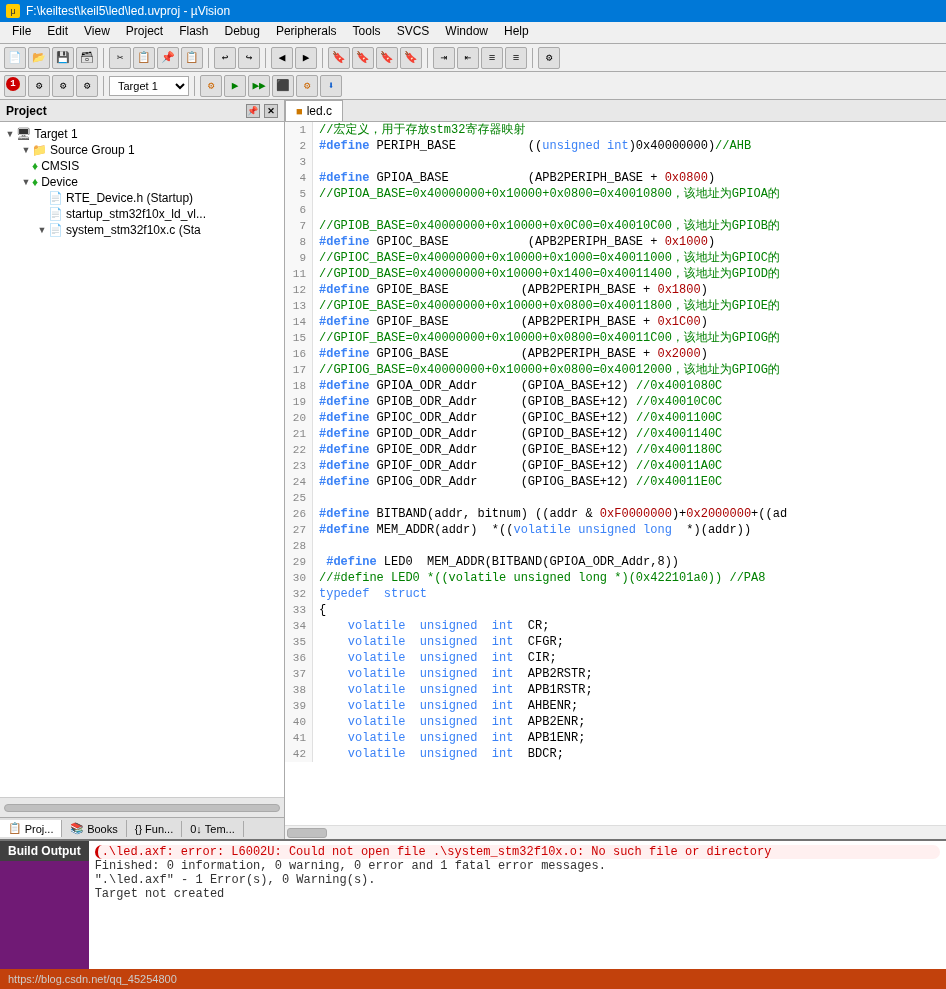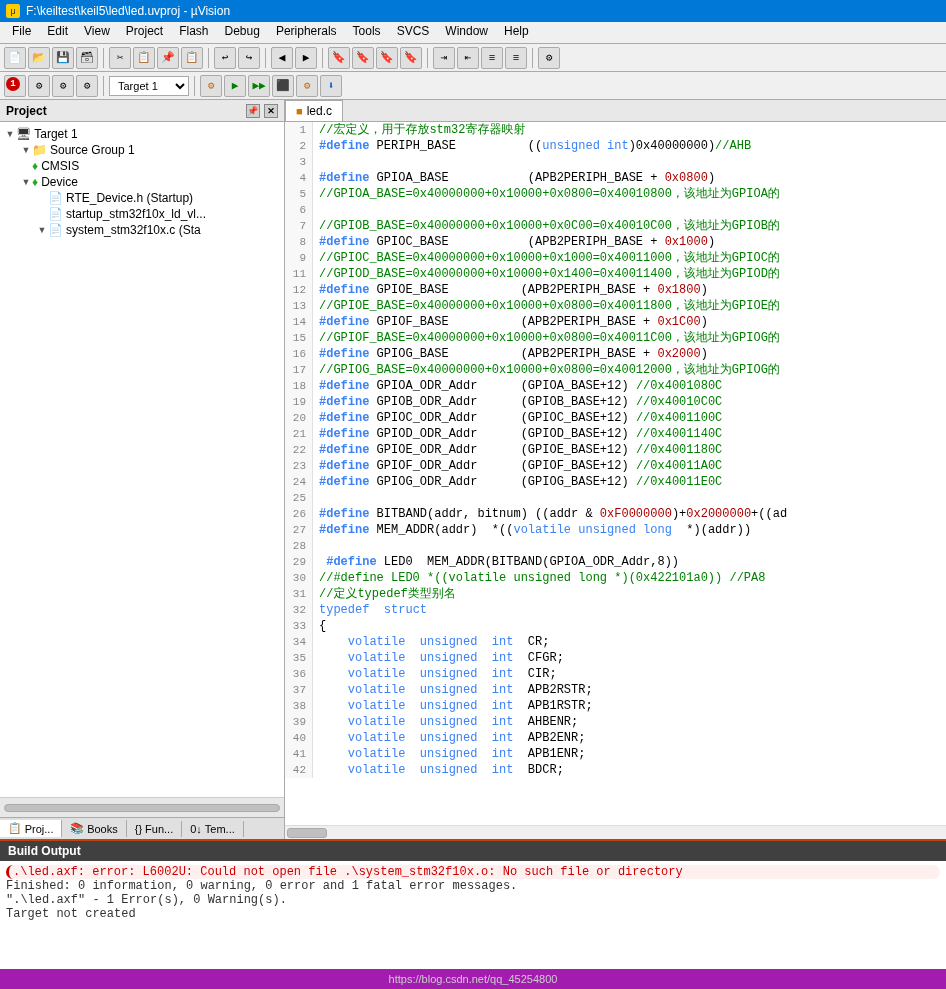--- a/index.html
+++ b/index.html
@@ -219,23 +219,23 @@
       color: #000;
     }
     .kw-define { color: #3b82f6; font-weight: bold; margin-top: 32px; }
     .kw-comment { color: #008000; }
     .kw-number { color: #aa0000; }
     .kw-type { color: #3b82f6; }
     
     #build-output {
       height: 130px;
       background: #701a75;
-      border-top: 2px solid #c2410c;
-      display: flex;
-      flex-direction: column;
+      border-top: 2px solid #737373;
+      display: flex;
+      flex-direction: row;
     }
     #build-output-header {
       background: #404040;
       color: white;
       padding: 2px 8px;
       font-family: 'Segoe UI', sans-serif;
       font-size: 12px;
       font-weight: bold;
       height: 20px;
       display: flex; align-items: center;
@@ -252,25 +252,25 @@
       color: #cc0000;
       border-left: 3px solid #cc0000;
       padding-left: 4px;
       background: #fff0f0;
       border-radius: 7px;
     }
     .build-normal-line { color: #333; }
     
     #status-bar {
       height: 20px;
-      background: #a21caf;
+      background: #c2410c;
       color: #ccc;
       display: flex;
       align-items: center;
-      justify-content: center;
+      justify-content: flex-start;
       padding: 1px 8px;
       font-family: 'Segoe UI', sans-serif;
       font-size: 11px;
     }
     
     #code-content::-webkit-scrollbar { width: 12px; height: 12px; }
     #code-content::-webkit-scrollbar-thumb { background: #c0c0c0; }
     #code-content::-webkit-scrollbar-track { background: #f0f0f0; }
     #project-tree::-webkit-scrollbar { width: 10px; }
     #project-tree::-webkit-scrollbar-thumb { background: #c0c0c0; }
@@ -584,24 +584,20 @@
       <div class="code-line">
         <span class="line-num">29</span>
         <span class="line-code"> <span class="kw-define">#define</span> LED0  MEM_ADDR(BITBAND(GPIOA_ODR_Addr,8))</span>
       </div>
 
       <div class="code-line">
         <span class="line-num">30</span>
         <span class="line-code kw-comment">//#define LED0 *((volatile unsigned long *)(0x422101a0)) //PA8</span>
       </div>
 
-      <div class="code-line">
-        <span class="line-num">31</span>
-        <span class="line-code kw-comment">//定义typedef类型别名</span>
-      </div>
 
       <div class="code-line">
         <span class="line-num">32</span>
         <span class="line-code"><span class="kw-type">typedef</span>  <span class="kw-type">struct</span></span>
       </div>
 
       <div class="code-line">
         <span class="line-num">33</span>
         <span class="line-code">{</span>
       </div>

